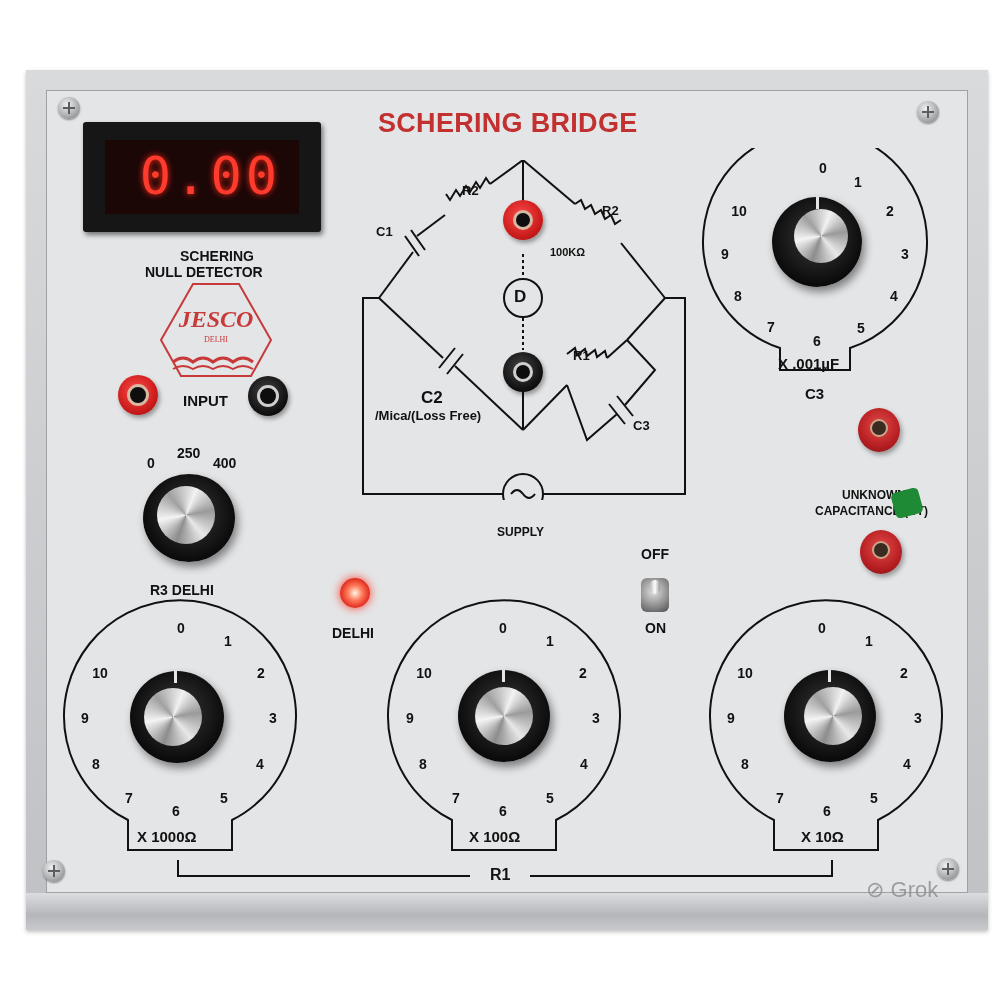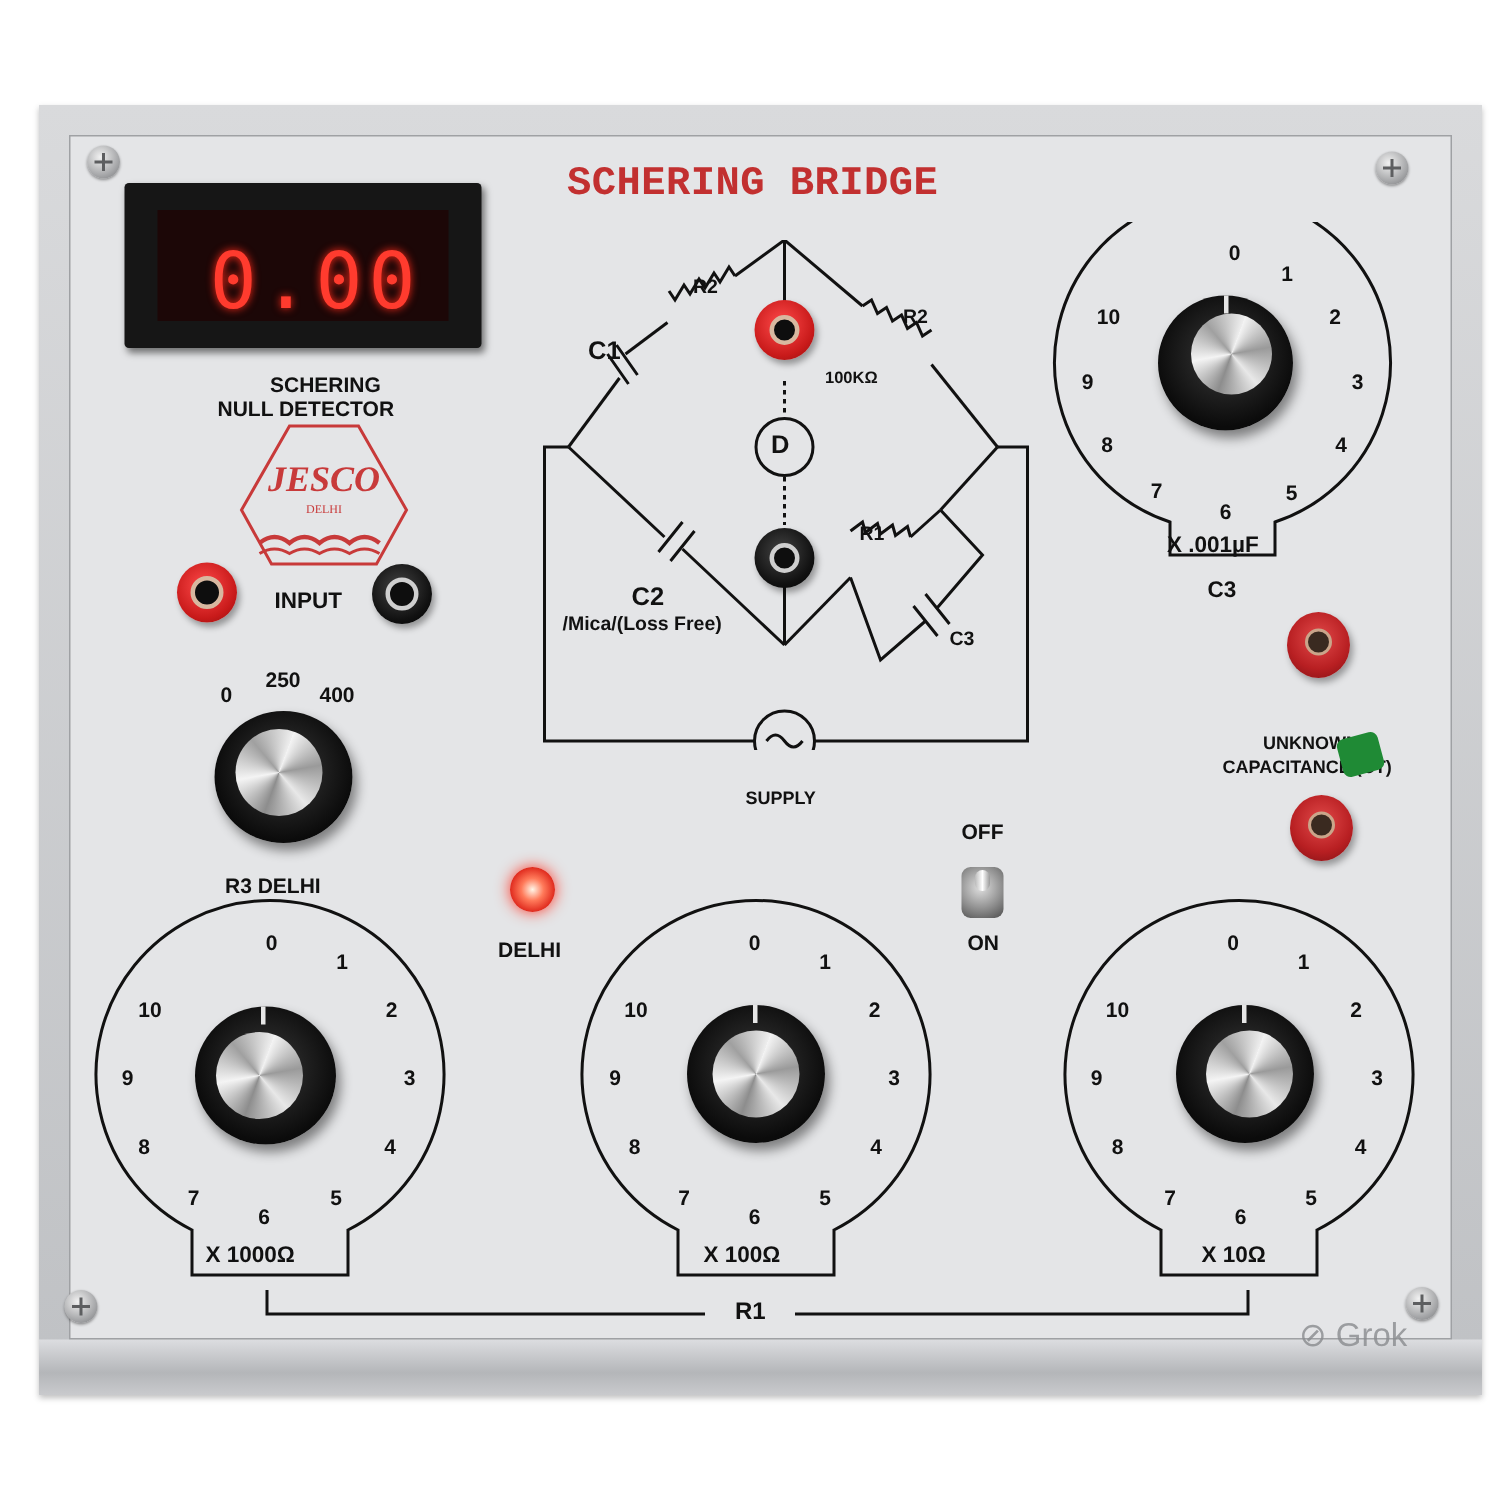--- a/index.html
+++ b/index.html
@@ -4,24 +4,24 @@
 <style>
   html,body{margin:0;padding:0;}
   body{width:1000px;height:1000px;background:#ffffff;position:relative;overflow:hidden;font-family:"Liberation Sans",sans-serif;}
   .frame{position:absolute;left:26px;top:70px;width:962px;height:860px;background:linear-gradient(180deg,#d9dadc,#bfc1c4);box-shadow:0 2px 4px rgba(0,0,0,.25);}
   .frame-bottom{position:absolute;left:26px;top:893px;width:962px;height:37px;background:linear-gradient(180deg,#dcdde0 0%,#b4b6b9 60%,#c9cacd 100%);}
   .panel{position:absolute;left:46px;top:90px;width:922px;height:803px;background:#e4e5e7;border:1px solid #9fa1a4;box-sizing:border-box;}
   .abs{position:absolute;}
   .screw{position:absolute;width:22px;height:22px;border-radius:50%;background:radial-gradient(circle at 40% 35%,#f1f1f1,#a9aaac 60%,#76777a);box-shadow:0 1px 2px rgba(0,0,0,.4);}
   .screw:before,.screw:after{content:"";position:absolute;left:5px;top:10px;width:12px;height:2px;background:#5d5e60;}
   .screw:after{transform:rotate(90deg);}
-  .title{position:absolute;left:378px;top:108px;font-size:27px;font-weight:bold;color:#c23030;letter-spacing:.3px;font-family:Liberation Mono, monospace;}
+  .title{position:absolute;left:378px;top:108px;font-size:27px;font-weight:bold;color:#c23030;letter-spacing:.3px;}
   .display{position:absolute;left:83px;top:122px;width:238px;height:110px;background:#161616;border-radius:3px;box-shadow:2px 3px 5px rgba(0,0,0,.5);}
   .display-inner{position:absolute;left:22px;top:18px;width:194px;height:74px;background:#1c0707;}
-  .digits{position:absolute;right:18px;top:6px;font-family:"DejaVu Sans Mono",monospace;font-size:52px;color:#ff3b2e;text-shadow:0 0 6px #ff2a1a;letter-spacing:4px;margin-top:12px;}
+  .digits{position:absolute;right:18px;top:6px;font-family:"DejaVu Sans Mono",monospace;font-size:52px;color:#ff3b2e;text-shadow:0 0 6px #ff2a1a;letter-spacing:4px;}
   .lbl{position:absolute;font-weight:bold;color:#111;font-size:14px;text-align:center;white-space:nowrap;}
   .jack{position:absolute;border-radius:50%;box-shadow:2px 3px 4px rgba(0,0,0,.35);}
   .jack .hole{position:absolute;border-radius:50%;background:#0e0e0e;border:3px solid #d8b8a0;box-sizing:border-box;}
   .knob{position:absolute;border-radius:50%;background:radial-gradient(circle at 50% 45%,#3a3a3a,#0b0b0b 70%);box-shadow:3px 5px 8px rgba(0,0,0,.45);}
   .knob .cap{position:absolute;border-radius:50%;background:conic-gradient(from 20deg,#f4f4f4,#9a9a9a,#e8e8e8,#8d8d8d,#f4f4f4,#a0a0a0,#eeeeee);}
   .knob .mark{position:absolute;width:3px;background:#e6e6e6;}
   .dial-num{position:absolute;font-weight:bold;font-size:14px;color:#111;transform:translate(-50%,-50%);}
   .led{position:absolute;left:340px;top:578px;width:30px;height:30px;border-radius:50%;background:radial-gradient(circle,#fff6e8 0%,#ff7a5a 35%,#e02b1e 70%,#8a1010 100%);box-shadow:0 0 10px #ff3a2a;}
   .toggle{position:absolute;left:641px;top:578px;width:28px;height:34px;border-radius:6px;background:radial-gradient(circle at 45% 40%,#e0e0e0,#8a8a8a 60%,#4d4d4d);}
   .toggle:after{content:"";position:absolute;left:9px;top:2px;width:10px;height:14px;border-radius:5px;background:linear-gradient(90deg,#bbb,#fff,#999);}
@@ -107,21 +107,21 @@
     <path d="M24,138 L8,138 L8,334 L148,334"></path>
     <path d="M310,138 L330,138 L330,334 L188,334"></path>
     <circle cx="168" cy="334" r="20"></circle>
     <path d="M156,334 q6,-8 12,0 q6,8 12,0"></path>
 
     <circle cx="168" cy="138" r="19"></circle>
     <path d="M168,94 L168,118 M168,158 L168,190" stroke-dasharray="3,3"></path>
   </g>
 </svg>
 <div class="lbl" style="left:462px;top:183px;font-size:13px">R2</div>
-<div class="lbl" style="left:392px;top:224px;font-size:17px">C1</div>
+<div class="lbl" style="left:376px;top:224px;font-size:13px">C1</div>
 <div class="lbl" style="left:602px;top:203px;font-size:13px">R2</div>
 <div class="lbl" style="left:550px;top:246px;font-size:11px">100KΩ</div>
 <div class="lbl" style="left:514px;top:287px;font-size:17px">D</div>
 <div class="lbl" style="left:421px;top:388px;font-size:17px">C2</div>
 <div class="lbl" style="left:375px;top:408px;font-size:13px">/Mica/(Loss Free)</div>
 <div class="lbl" style="left:573px;top:348px;font-size:13px">R1</div>
 <div class="lbl" style="left:633px;top:418px;font-size:13px">C3</div>
 <div class="lbl" style="left:497px;top:525px;font-size:12px">SUPPLY</div>
 
 <div class="jack" style="left:503px;top:200px;width:40px;height:40px;background:radial-gradient(circle at 45% 40%,#ff4a4a,#c81a1a 65%,#8b0f0f)">

